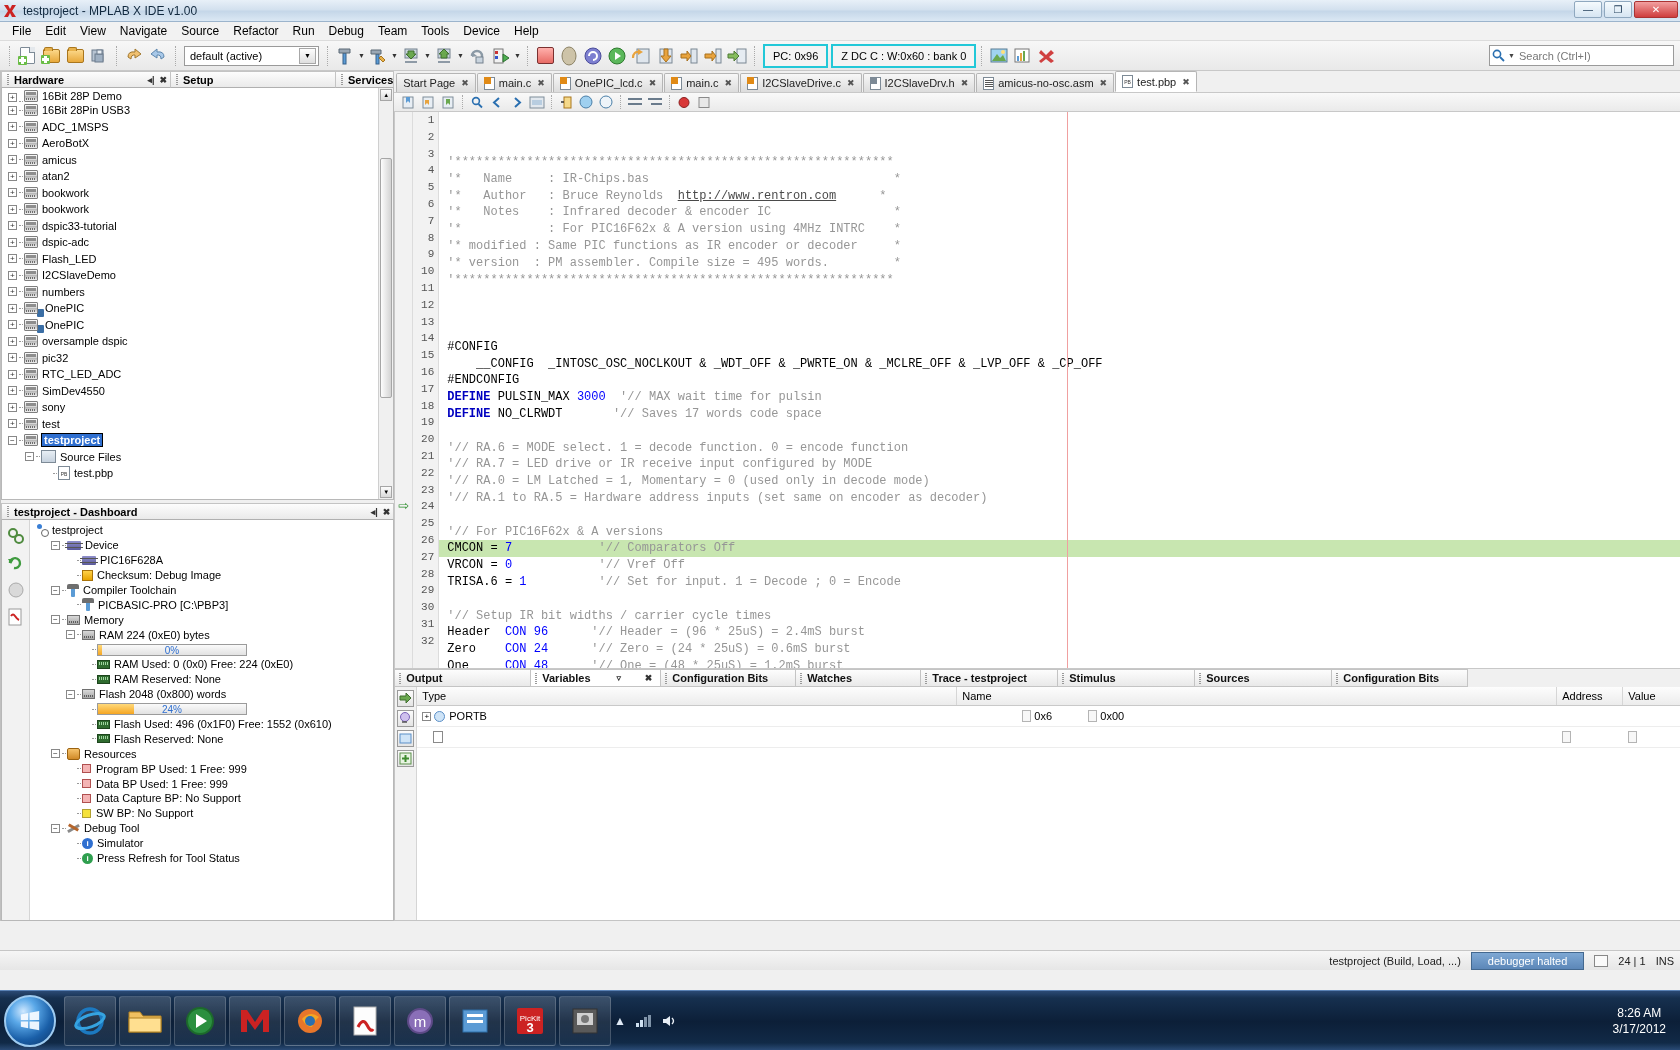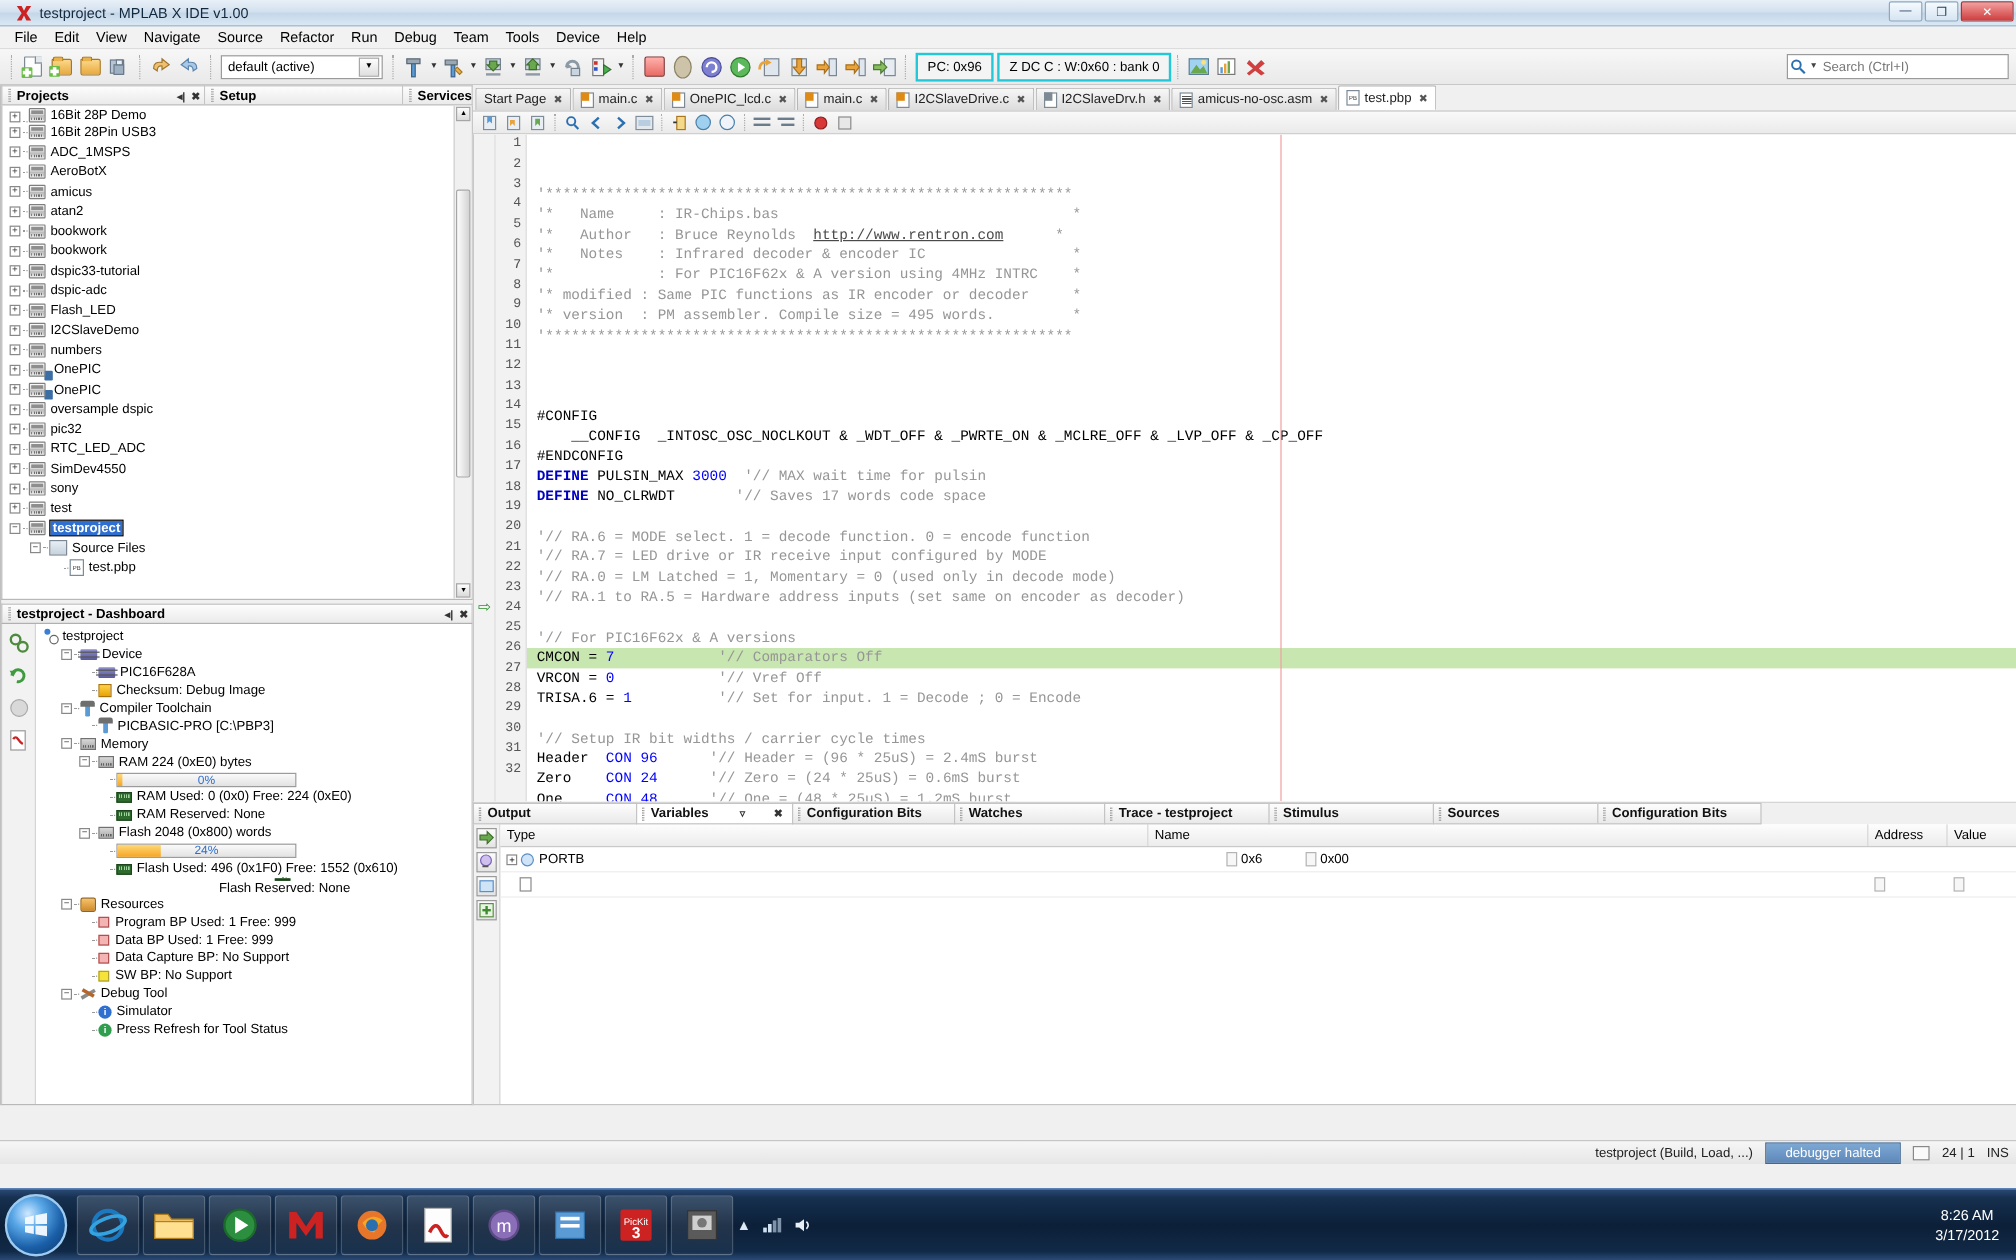--- a/index.html
+++ b/index.html
@@ -12,21 +12,21 @@
     background: #f0f0f0;
   }
   #app { position: relative; width: 1680px; height: 1050px; background:#f0f0f0; }
 
   
   .titlebar {
     height: 22px;
     background: linear-gradient(to bottom, #e8f0f8 0%, #d2e0ee 48%, #c4d6e8 52%, #dbe8f4 100%);
     border-bottom: 1px solid #9cb4cc;
     display: flex; align-items: center;
-    padding-left: 12px;
+    padding-left: 2px;
     position: relative;
   }
   .title-icon { width:16px; height:16px; margin-right:5px; position:relative; }
   .title-text { font-size: 12px; color:#11293f; font-weight:400; }
   .win-btns { position:absolute; right:2px; top:1px; display:flex; gap:2px; }
   .win-btn {
     width:28px; height:17px;
     background: linear-gradient(to bottom,#f5fafd,#d6e5f2);
     border:1px solid #8fa8bf; border-radius:2px;
     display:flex; align-items:center; justify-content:center;
@@ -518,21 +518,21 @@
     <div class="navstrip">
       <div class="vtext">Navigator</div>
       <div class="compass"></div>
     </div>
 
     <div class="leftcol">
 
       <div class="tabrow">
         <div class="panel-hdr tab" style="width:170px">
           <span class="grip"></span>
-          <span>Projects</span>
+          <span>Hardware</span>
           <span class="hdr-btns">
             <span>◂|</span>
             <span>✖</span>
           </span>
         </div>
         <div class="panel-hdr tab" style="width:165px;border-left:none">
           <span class="grip"></span>
           <span>Setup</span>
         </div>
         <div class="panel-hdr tab" style="flex:1;border-left:none">
@@ -812,21 +812,21 @@
                   <span class="fill" style="width:24%"></span>
                   <span class="pct">24%</span>
                 </span>
               </div>
               <div class="dnode" style="padding-left: 47px;">
                 <span style="width:11px;display:inline-block"></span>
                 <span class="dots"></span>
                 <span class="ramico"></span>
                 <span class="lbl">Flash Used: 496 (0x1F0) Free: 1552 (0x610)</span>
               </div>
-              <div class="dnode" style="padding-left: 47px; flex-direction: column;">
+              <div class="dnode" style="padding-left: 47px;">
                 <span style="width:11px;display:inline-block"></span>
                 <span class="dots"></span>
                 <span class="ramico"></span>
                 <span class="lbl">Flash Reserved: None</span>
               </div>
               <div class="dnode" style="padding-left: 17px;">
                 <span class="exp">−</span>
                 <span class="dots"></span>
                 <span class="resico"></span>
                 <span class="lbl">Resources</span>

